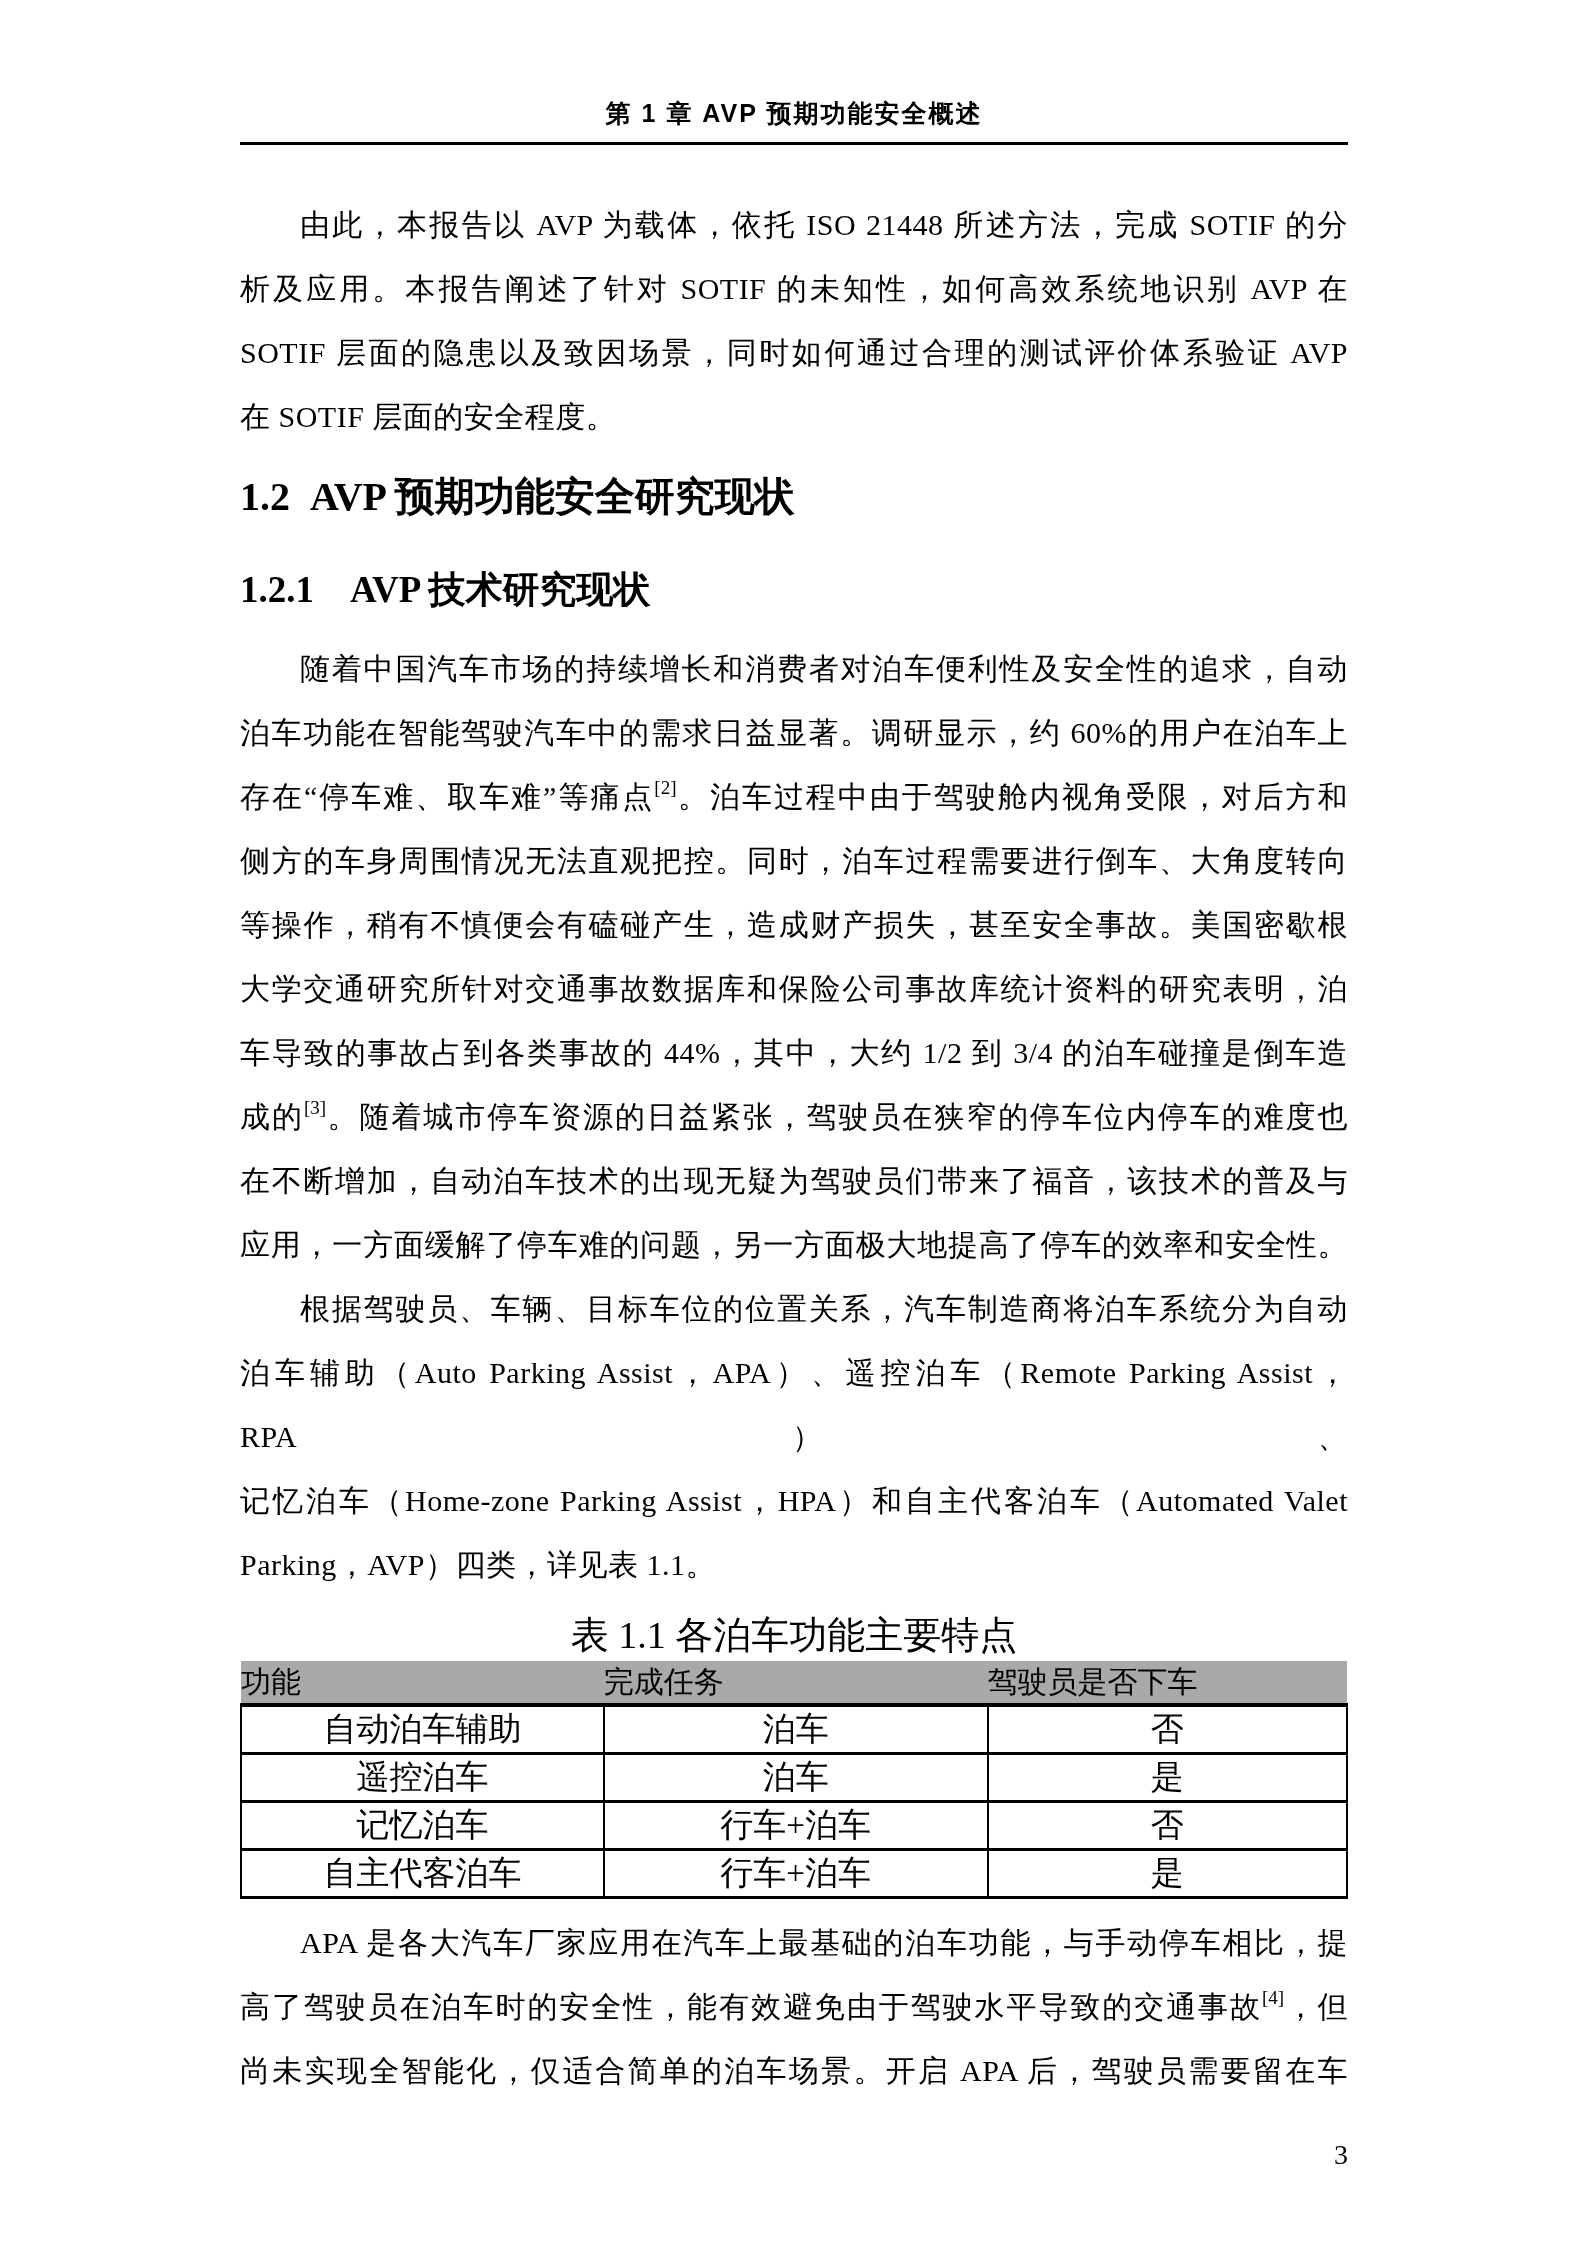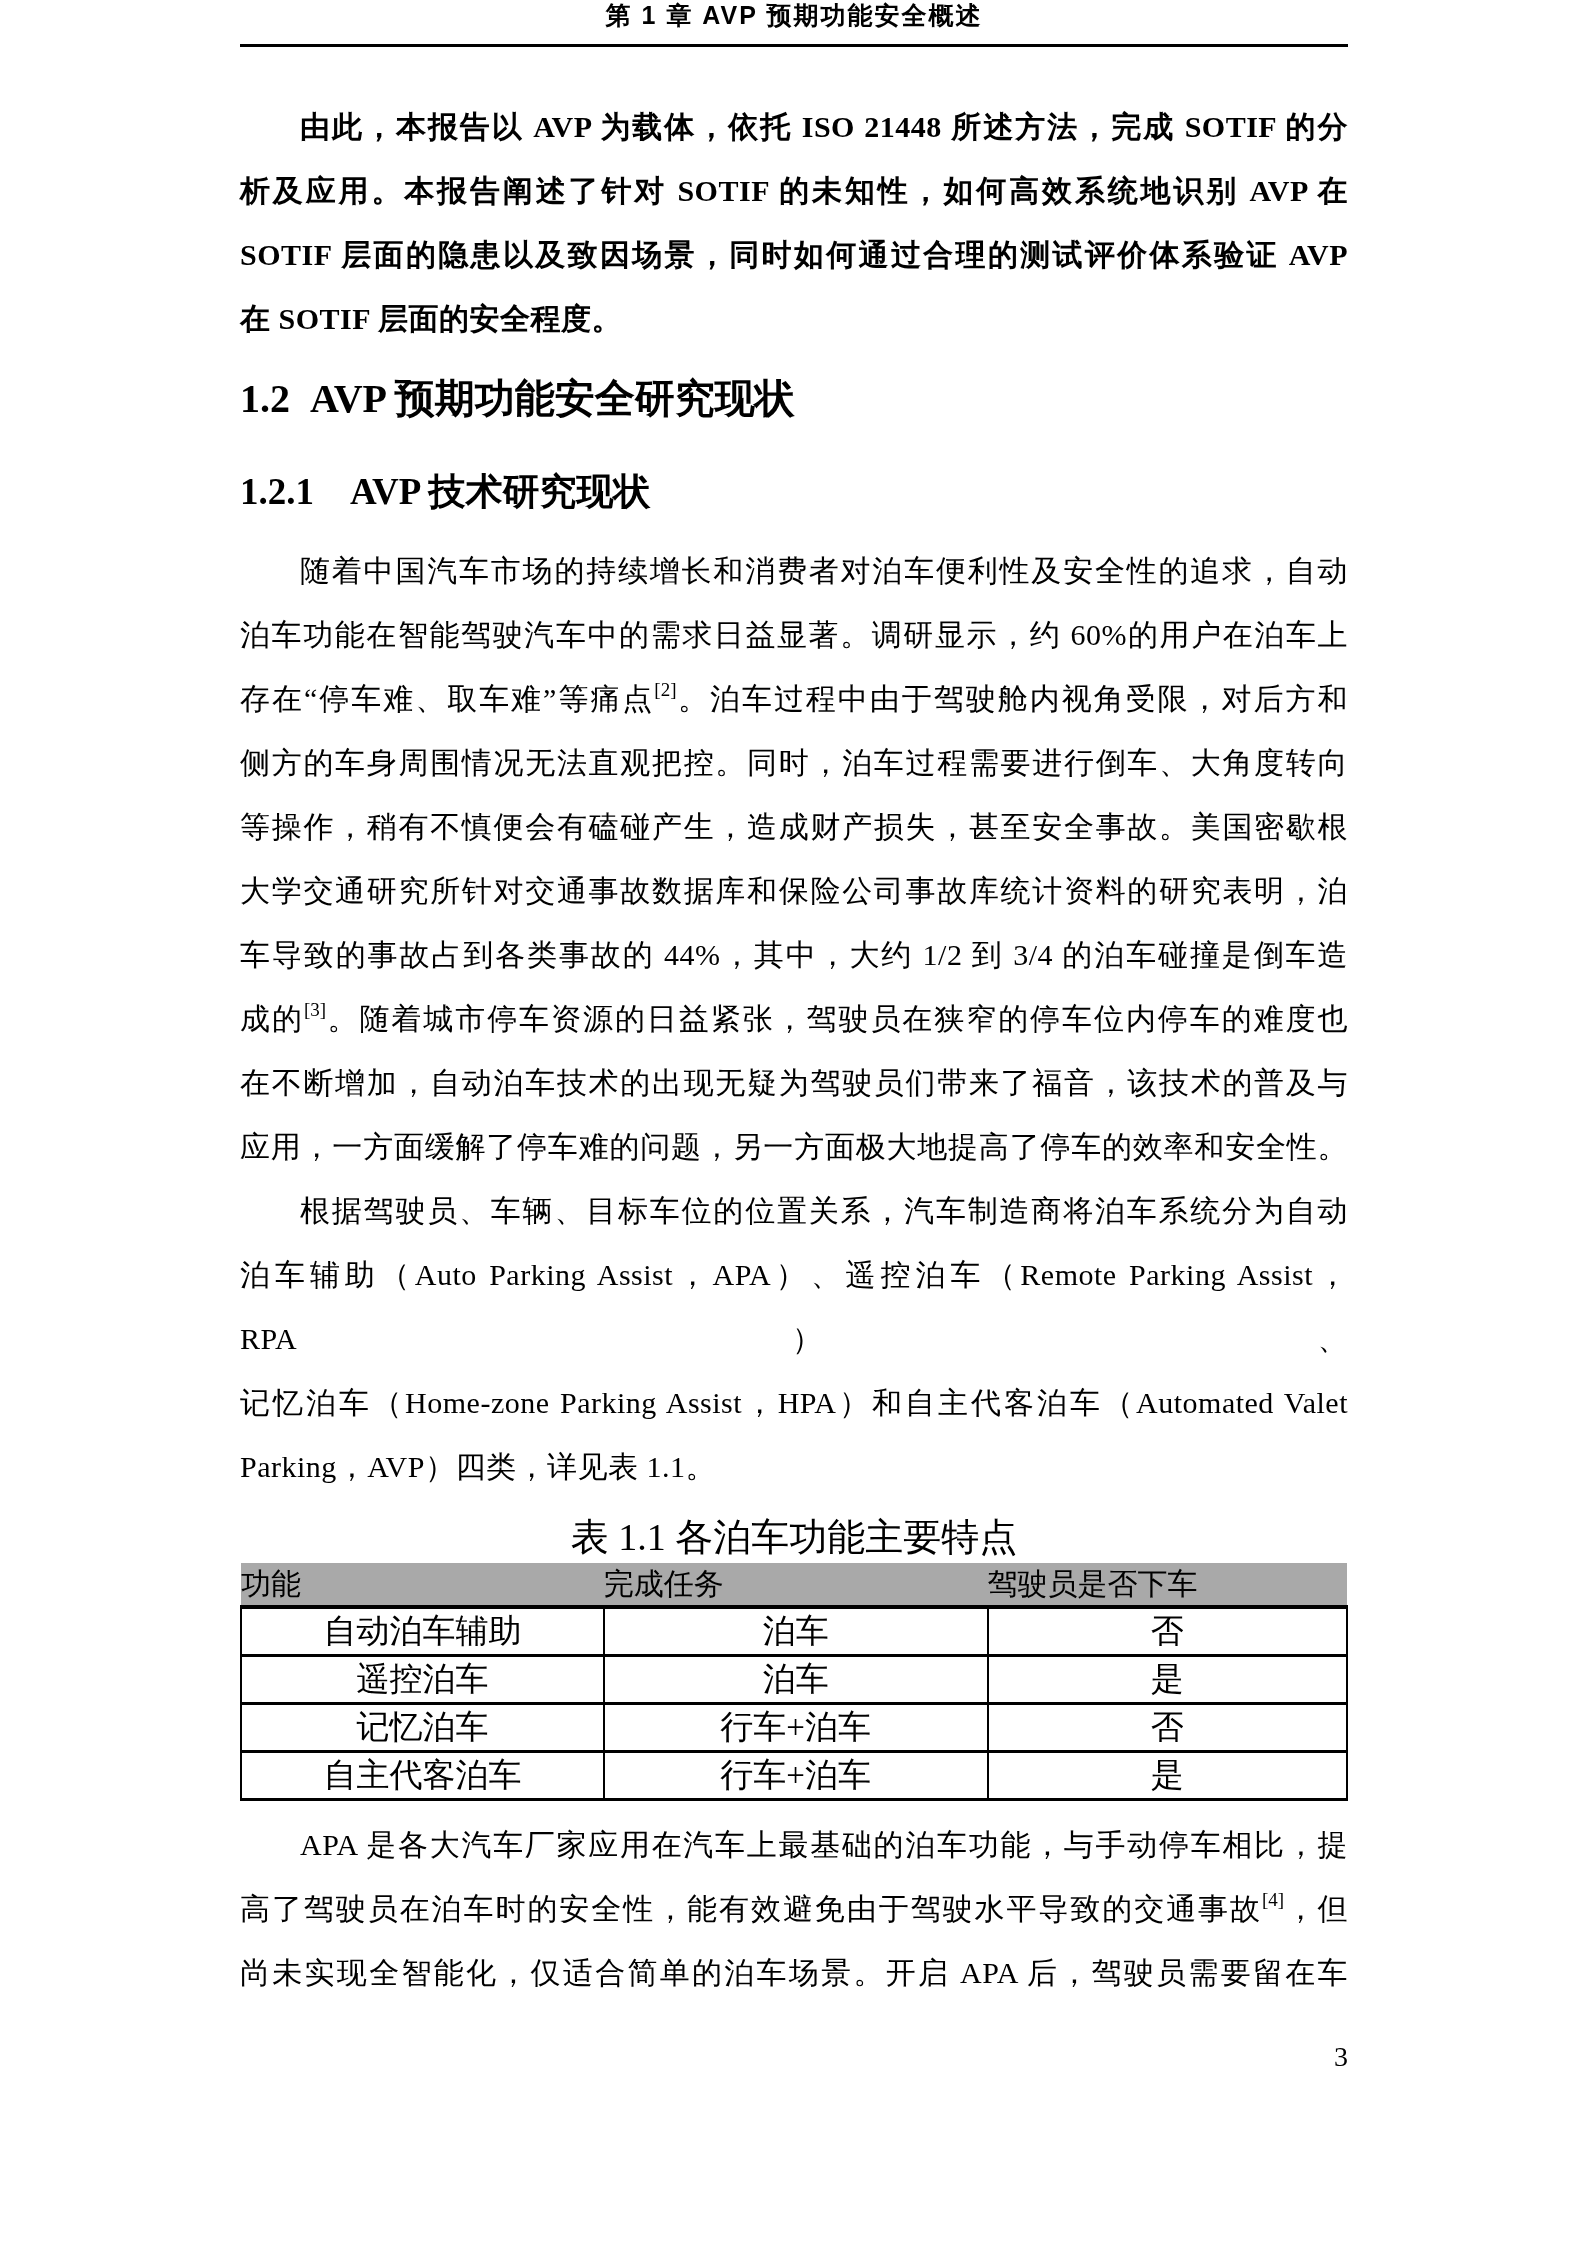--- a/index.html
+++ b/index.html
@@ -11,36 +11,37 @@
     margin: 0 auto;
     background: #ffffff;
     color: #000000;
     font-family: "Liberation Serif", "DejaVu Serif", serif;
     overflow: hidden;
   }
   .content { margin: 0 240px; width: 1108px; }
 
   
   .running-head {
+    padding-top: 98px;
     text-align: center;
     font-family: "Liberation Sans", "DejaVu Sans", sans-serif;
     font-weight: 600;
     font-size: 25px;
     line-height: 30px;
     letter-spacing: 2px;
   }
   .head-rule {
     margin-top: 14px;
     border-bottom: 3px solid #000;
     height: 0;
   }
 
   
   .para { margin-top: 0; }
-  .para.intro { margin-top: 48px; font-weight: bold; }
+  .para.intro { margin-top: 48px; }
   .para.after-h { margin-top: 22px; }
   .para.after-table { margin-top: 12px; }
   .line {
     font-size: 30px;
     line-height: 64px;
     text-align: justify;
     text-align-last: justify;
     letter-spacing: 0.5px;
   }
   .line.first { text-indent: 60px; }

